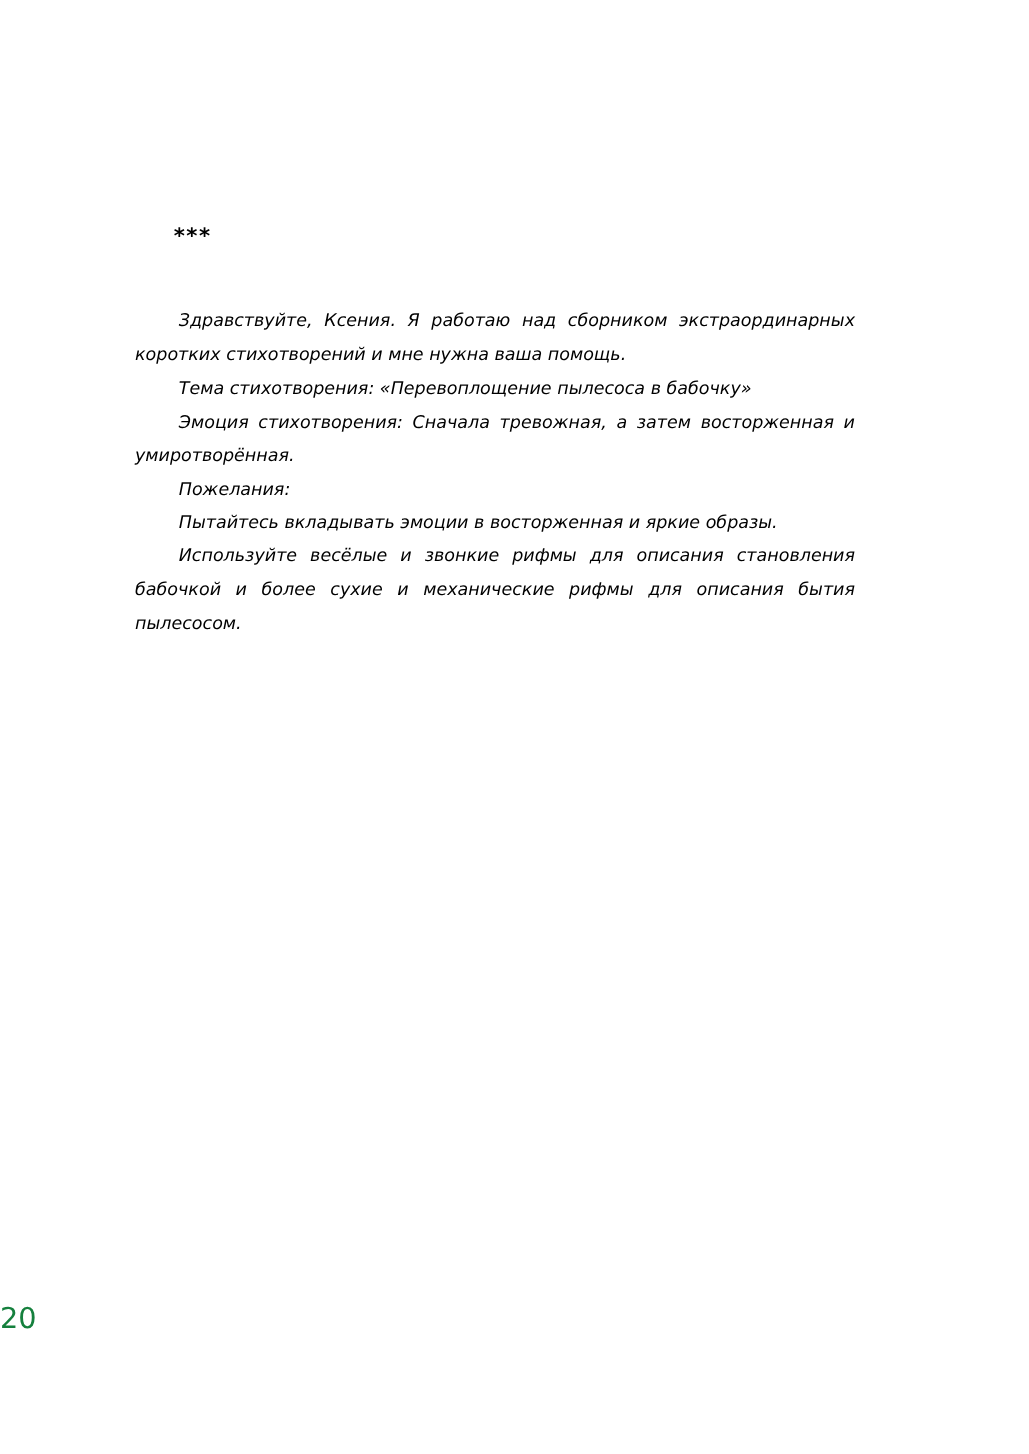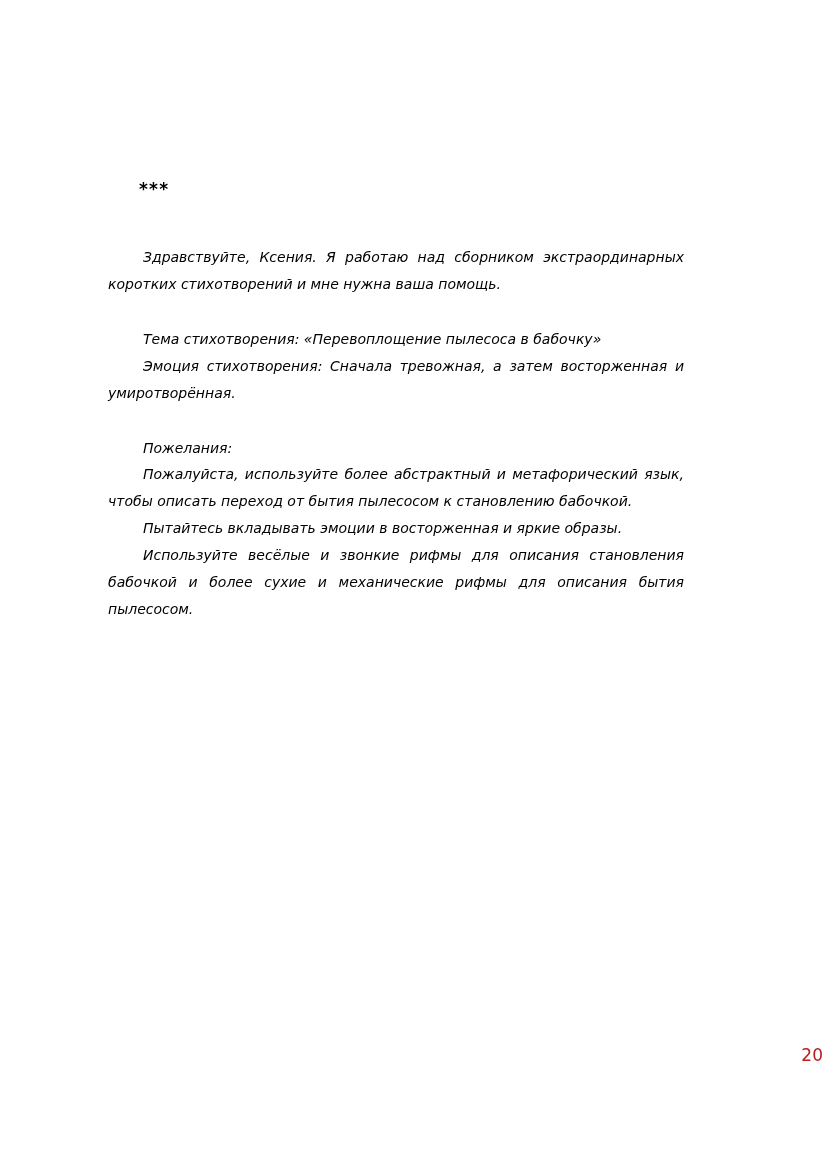--- a/index.html
+++ b/index.html
@@ -45,55 +45,53 @@
     text-align: justify;
     text-justify: inter-word;
     text-indent: 35px;
     margin: 0;
     color: #000000;
     -webkit-hyphens: none;
     hyphens: none;
   }
   .para.last-line-natural {
     text-align-last: left;
-    margin-top: 28px;
   }
   .page-number {
     position: absolute;
     left: 0;
     right: 0;
     top: 1044px;
-    text-align: right;
+    text-align: left;
     font-family: "DejaVu Sans", sans-serif;
     font-style: normal;
     font-weight: 400;
-    font-size: 17px;
+    font-size: 23px;
     line-height: 22px;
-    color: #b91c1c;
+    color: #15803d;
   }
 </style>
 </head>
 <body>
 
 <div class="page">
 
   <div class="text-block">
 
     <p class="separator">***</p>
 
     <p class="para">Здравствуйте, Ксения. Я работаю над сборником экстраординарных коротких стихотворений и мне нужна ваша помощь.</p>
 
     <p class="para last-line-natural">Тема стихотворения: «Перевоплощение пылесоса в бабочку»</p>
 
     <p class="para">Эмоция стихотворения: Сначала тревожная, а затем восторженная и умиротворённая.</p>
 
 
     <p class="para last-line-natural">Пожелания:</p>
 
-    <p class="para">Пожалуйста, используйте более абстрактный и метафорический язык, чтобы описать переход от бытия пылесосом к становлению бабочкой.</p>
 
     <p class="para">Пытайтесь вкладывать эмоции в восторженная и яркие образы.</p>
 
     <p class="para">Используйте весёлые и звонкие рифмы для описания становления бабочкой и более сухие и механические рифмы для описания бытия пылесосом.</p>
 
 
   </div>
 
   <div class="page-number">20</div>
 

